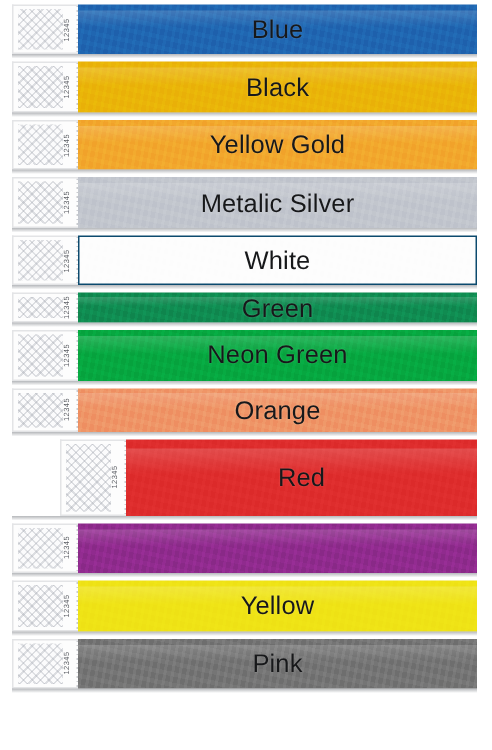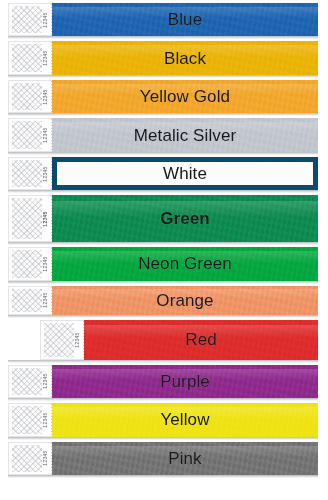--- a/index.html
+++ b/index.html
@@ -102,21 +102,21 @@
     position: relative;
     z-index: 2;
     font-size: 17px;
     line-height: 1;
     letter-spacing: .1px;
     color: #17181a;
     font-family: "Liberation Sans", sans-serif;
     text-shadow: 0 0 1px rgba(255,255,255,.28);
   }
   .band.light-edge {
-    border: 5px solid #0c4a6e;
+    border: 1px solid #0c4a6e;
   }
   .band-sheen {
     position: absolute;
     z-index: 1;
     left: 0; right: 0;
     top: 12%;
     height: 34%;
     background: linear-gradient(to bottom, rgba(255,255,255,.16), rgba(255,255,255,0));
     pointer-events: none;
   }
@@ -186,21 +186,21 @@
         <div class="stub-mesh"></div>
         <div class="stub-serial">12345</div>
         <div class="perf"></div>
       </div>
       <div class="band light-edge" style="background: rgb(253, 253, 253);">
         <div class="band-sheen"></div>
         <span class="band-label">White</span>
       </div>
       <div class="row-shadow"></div>
     </div>
-    <div class="band-row" style="height: 47px; margin-top: 5px; font-weight: bold;">
+    <div class="band-row" style="height: 20px; margin-top: 5px;">
       <div class="stub">
         <div class="stub-mesh"></div>
         <div class="stub-serial">12345</div>
         <div class="perf"></div>
       </div>
       <div class="band" style="background: rgb(15, 138, 80);">
         <div class="band-sheen"></div>
         <span class="band-label">Green</span>
       </div>
       <div class="row-shadow"></div>
@@ -222,41 +222,40 @@
         <div class="stub-mesh"></div>
         <div class="stub-serial">12345</div>
         <div class="perf"></div>
       </div>
       <div class="band" style="background: rgb(239, 147, 101);">
         <div class="band-sheen"></div>
         <span class="band-label">Orange</span>
       </div>
       <div class="row-shadow"></div>
     </div>
-    <div class="band-row" style="height: 40px; margin-top: 5px; padding-left: 40px;">
+    <div class="band-row" style="height: 51px; margin-top: 5px; padding-left: 40px;">
       <div class="stub">
         <div class="stub-mesh"></div>
         <div class="stub-serial">12345</div>
         <div class="perf"></div>
       </div>
       <div class="band" style="background: rgb(222, 44, 44);">
         <div class="band-sheen"></div>
         <span class="band-label">Red</span>
       </div>
       <div class="row-shadow"></div>
     </div>
     <div class="band-row" style="height: 33.4615px; margin-top: 5px;">
       <div class="stub">
         <div class="stub-mesh"></div>
         <div class="stub-serial">12345</div>
         <div class="perf"></div>
       </div>
       <div class="band" style="background: rgb(142, 42, 140);">
         <div class="band-sheen"></div>
-        <span class="band-label">Purple</span>
       </div>
       <div class="row-shadow"></div>
     </div>
     <div class="band-row" style="height: 33.4615px; margin-top: 5px;">
       <div class="stub">
         <div class="stub-mesh"></div>
         <div class="stub-serial">12345</div>
         <div class="perf"></div>
       </div>
       <div class="band" style="background: rgb(239, 227, 21); text-align: center;">

